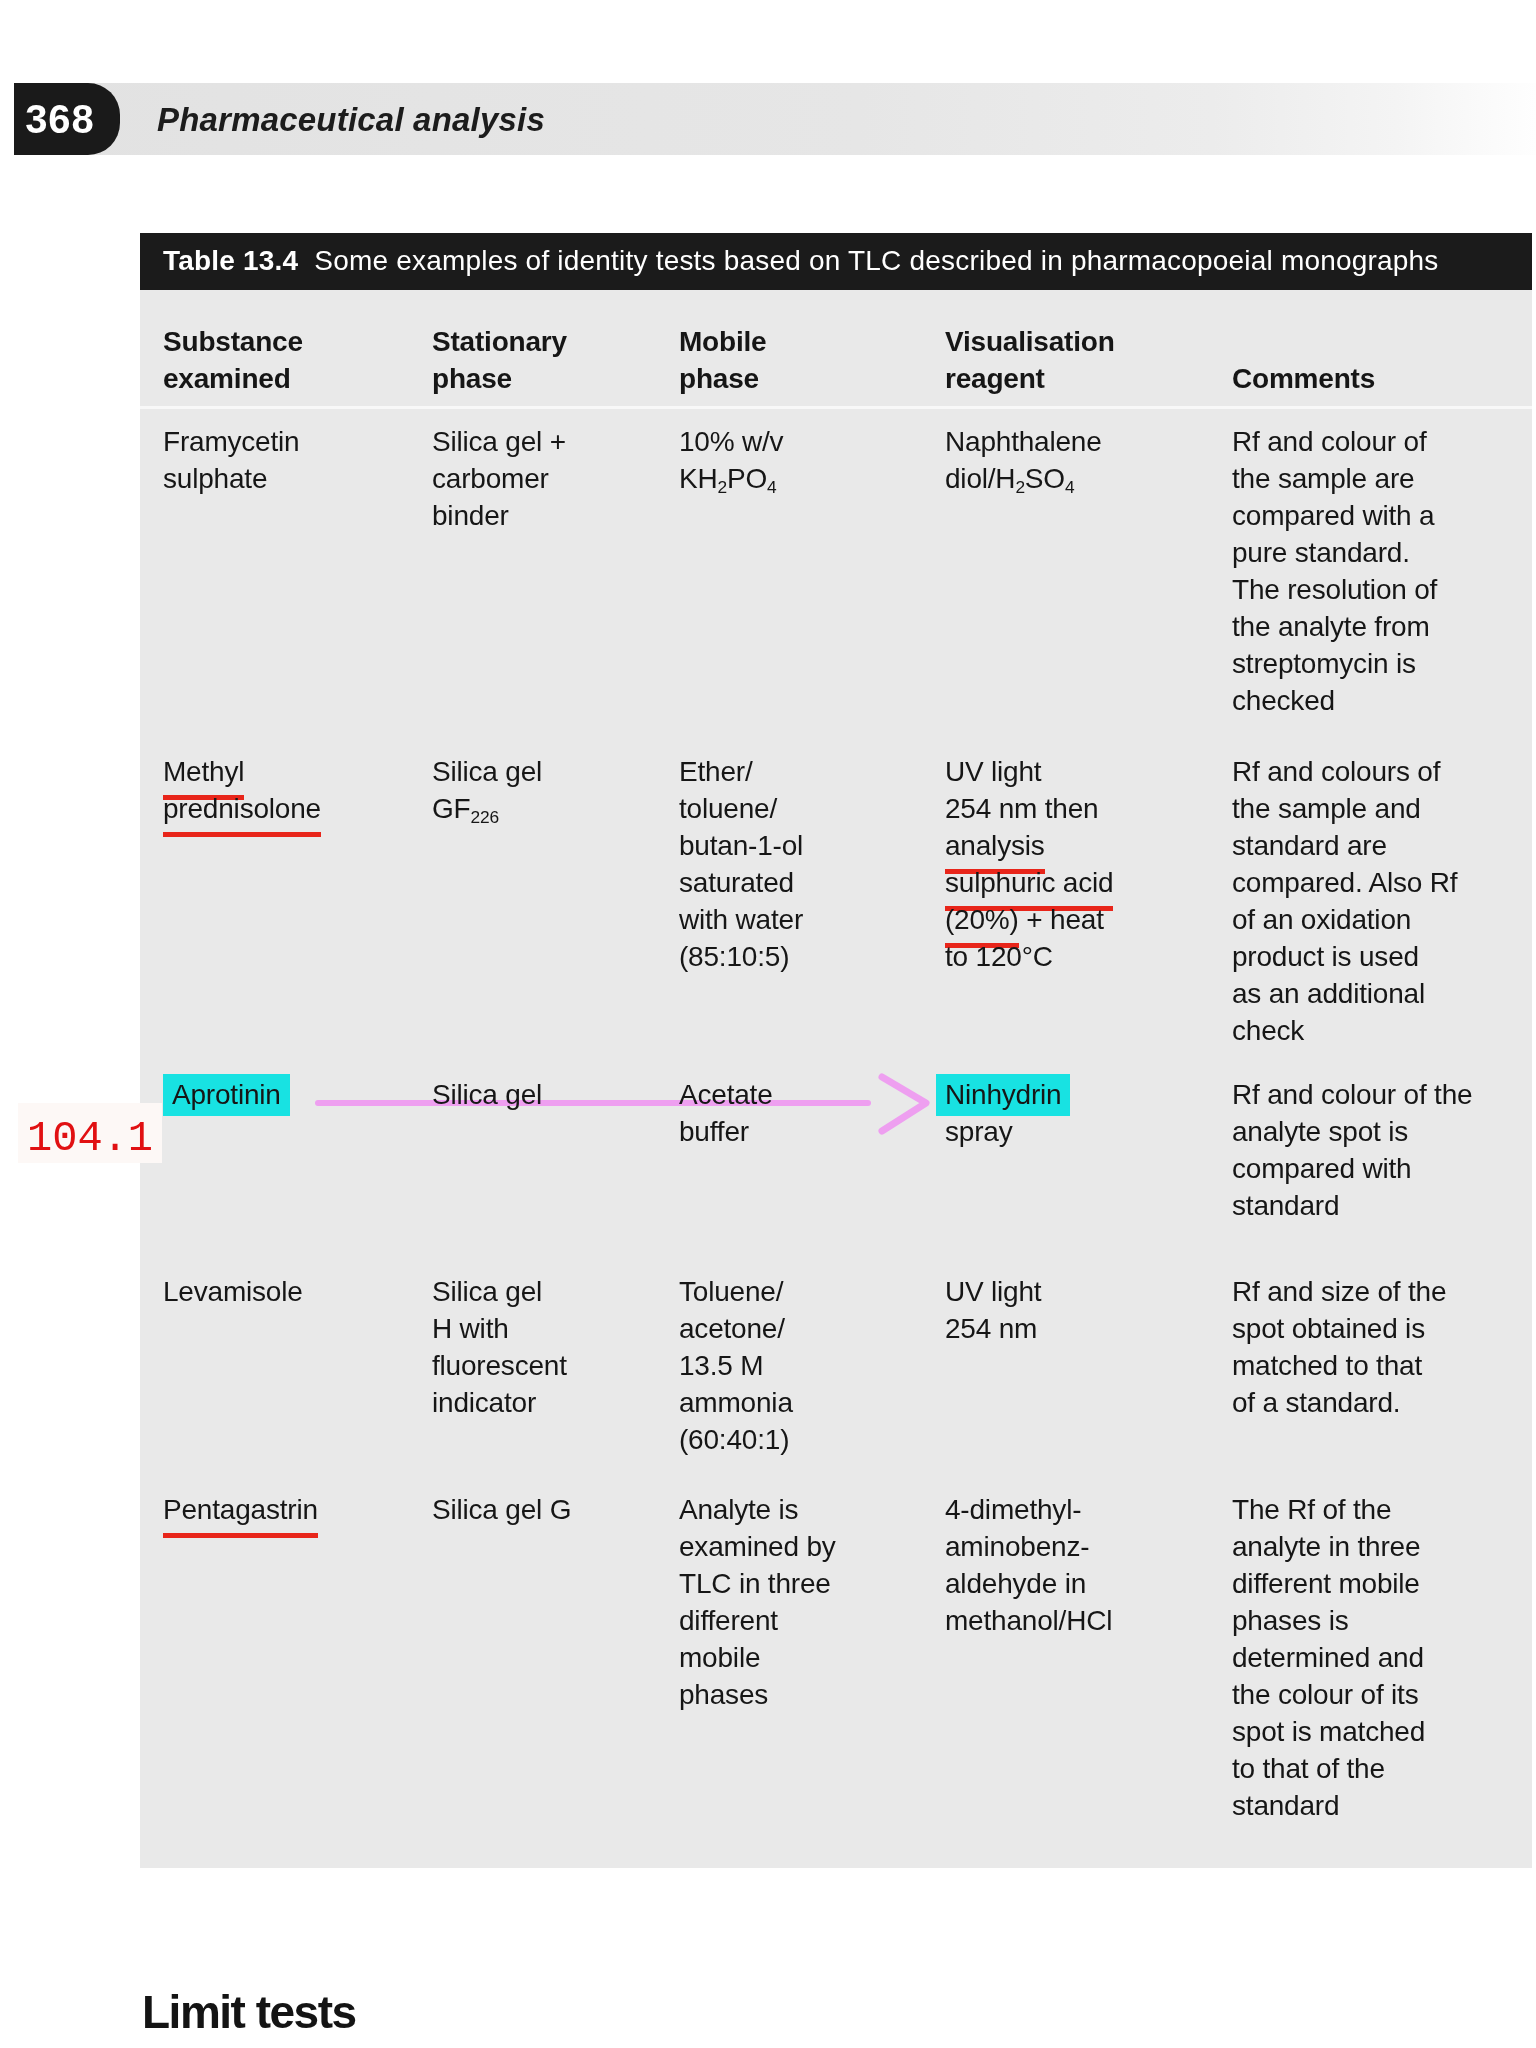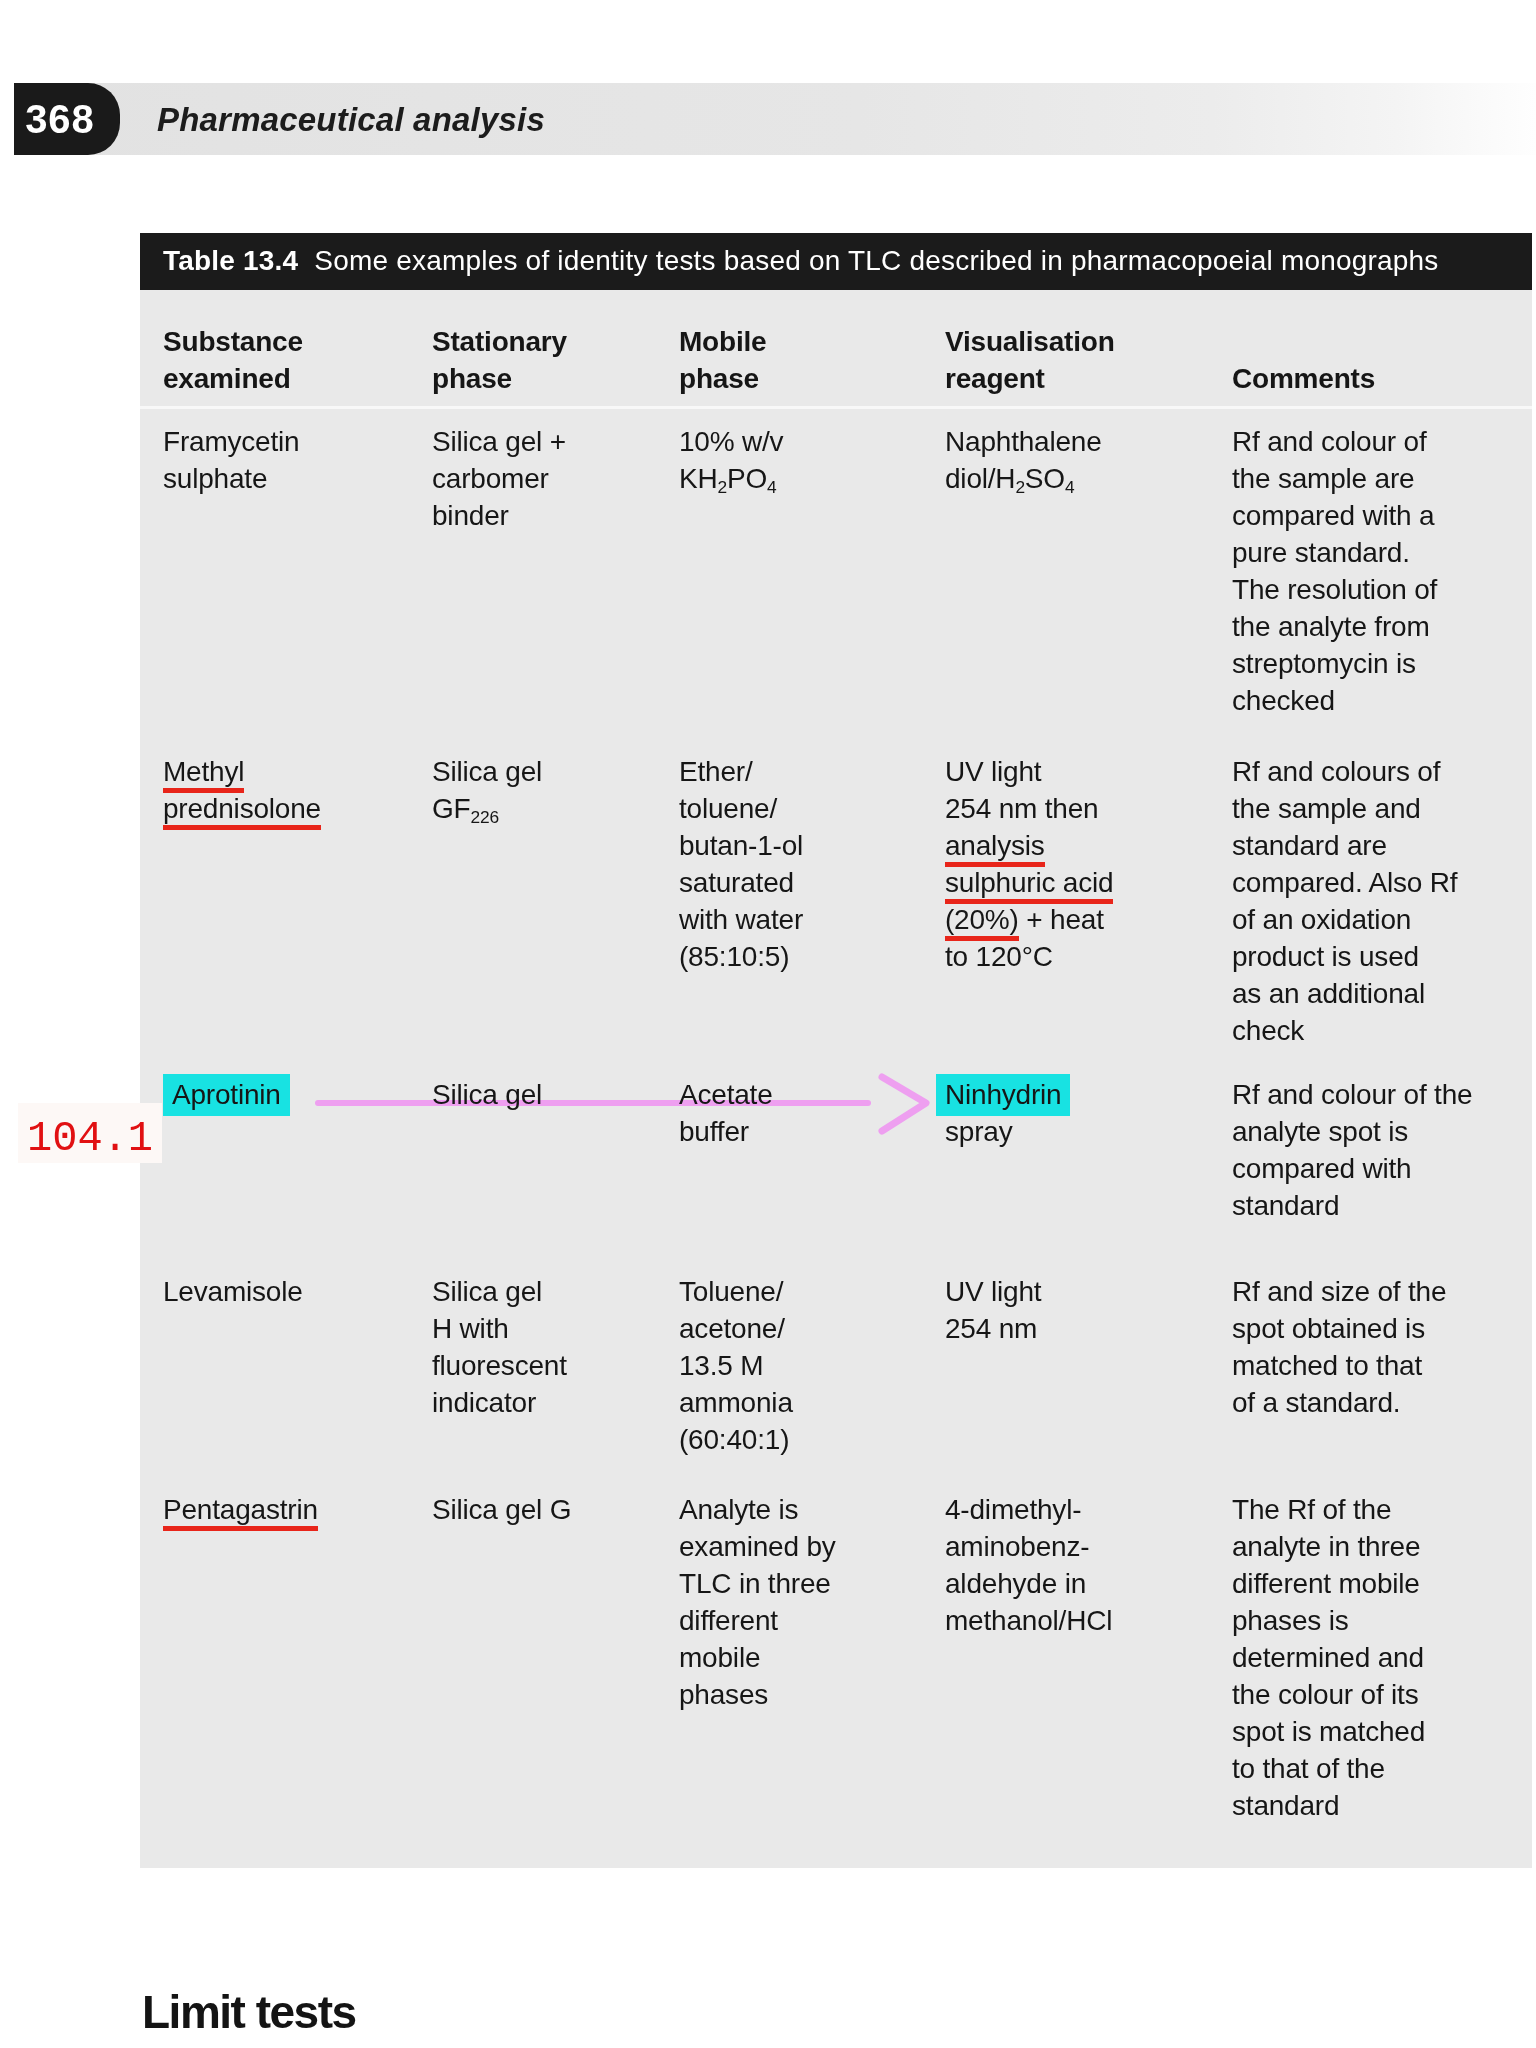--- a/index.html
+++ b/index.html
@@ -34,21 +34,21 @@
     font-size:28px;line-height:37px;letter-spacing:-0.2px;
   }
   .grid5{
     position:absolute;left:23px;right:11px;display:grid;
     grid-template-columns:269px 247px 266px 287px auto;
   }
   .hdr-row{top:33px;align-items:end;font-weight:bold;}
   .hcell,.cell{white-space:pre-line;}
   .hdr-rule{position:absolute;left:0;top:116px;width:100%;height:3px;background:#f8f8f8;}
   sub{font-size:0.62em;vertical-align:-0.28em;line-height:0;}
-  .u-red{border-bottom:5px solid var(--underline_red,#e8251a);padding-bottom:1px;}
+  .u-red{border-bottom:5px solid var(--underline_red,#e8251a);padding-bottom:8px;}
   .hl{background:var(--highlight,#18e2e2);padding:5px 9px 6px;}
   .hl-pull{margin-left:-9px;}
   
   .arrow-svg{position:absolute;left:172px;top:779px;width:630px;height:70px;}
   .arrow-stroke{stroke:var(--arrow,#ee9ff0);}
   
   .margin-note{
     position:absolute;left:18px;top:1103px;width:144px;height:60px;background:#fdf8f6;
     display:flex;align-items:flex-end;justify-content:center;z-index:5;
   }

